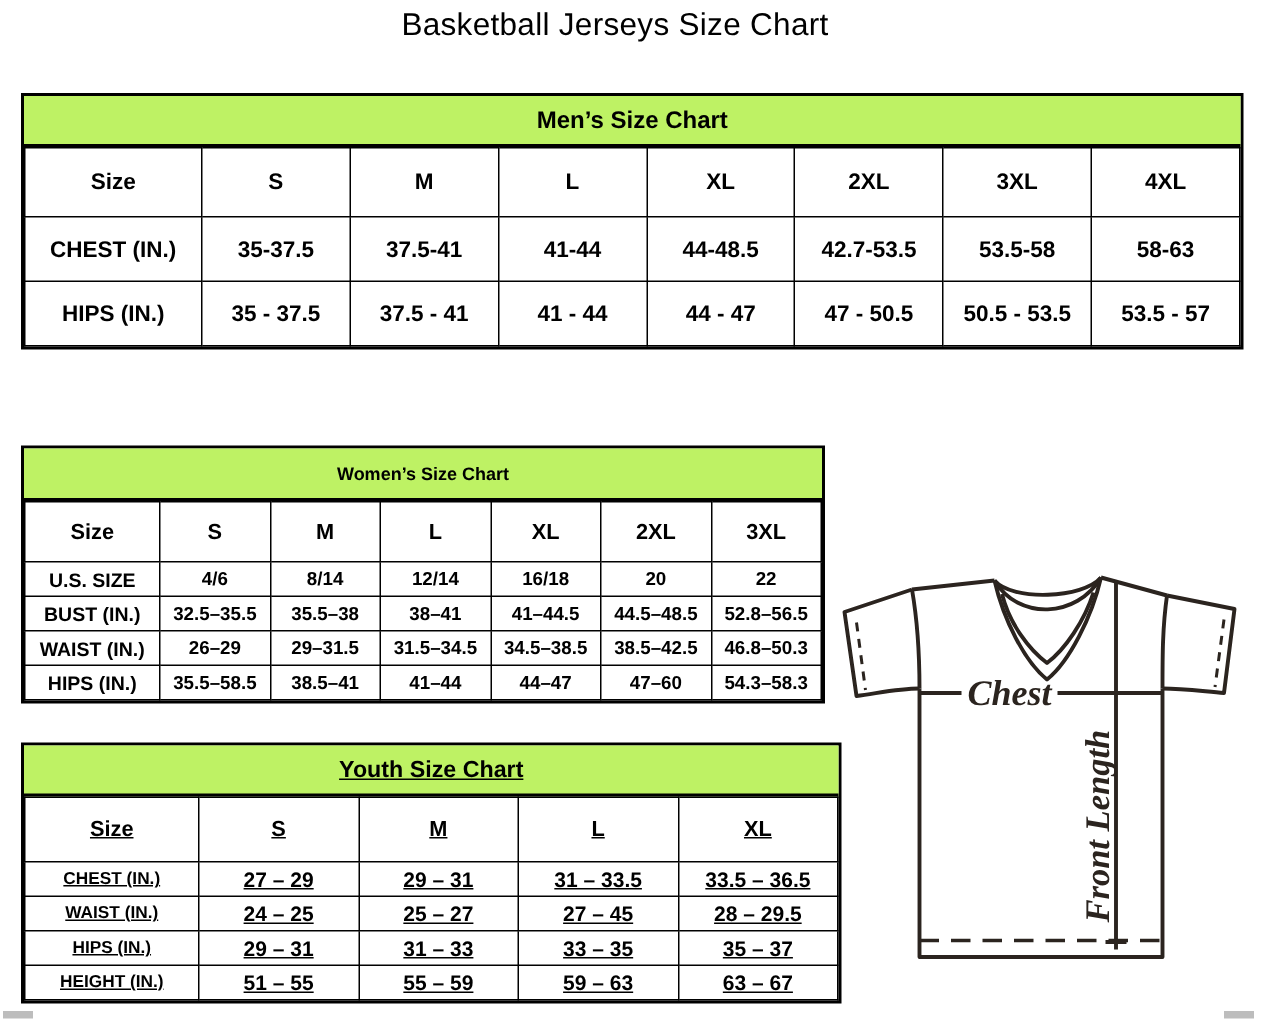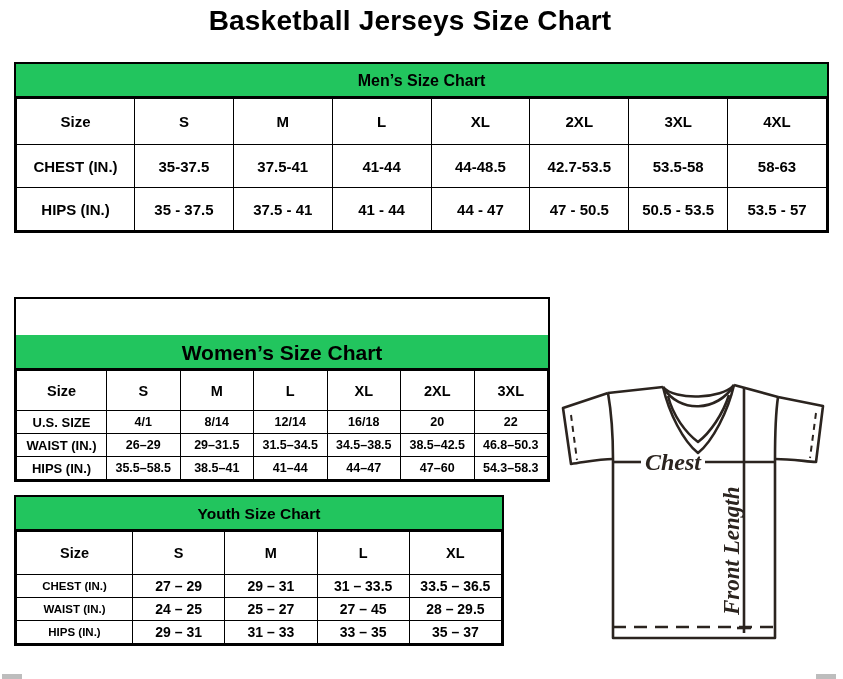--- a/index.html
+++ b/index.html
@@ -5,55 +5,55 @@
   * { margin:0; padding:0; box-sizing:border-box; }
   html,body { background:#fff; }
   body {
     width:843px; height:679px;
     position:relative; overflow:hidden;
     font-family:"Liberation Sans", sans-serif;
     color:#000;
   }
   .page-title {
     position:absolute; top:5px; left:0; width:820px;
-    text-align:center; font-size:28px; font-weight:bold;
+    text-align:center; font-size:21px; font-weight:normal;
     letter-spacing:.2px;
   }
   .size-table {
     position:absolute;
     border:2px solid #000;
     background:#fff;
   }
   .chart-header {
-    background:#22c55e;
+    background:#bef264;
     border-bottom:2px solid #000;
     text-align:center; font-weight:bold;
   }
   .size-table table {
     width:100%; border-collapse:collapse; table-layout:fixed;
   }
   .size-table th, .size-table td {
     border:1px solid #000; text-align:center;
     font-weight:bold; padding:0;
   }
   
   .mens { left:14px; top:62px; width:815px; }
   .mens .chart-header { height:34px; line-height:34px; font-size:16px; }
   .mens .size-row th { height:46px; font-size:15px; }
   .mens .size-row th:first-child { width:118px; }
   .mens .data-row th, .mens .data-row td { height:43px; font-size:15px; }
   
   .womens { left:14px; top:297px; width:536px; }
-  .womens .chart-header { height:35px; line-height:35px; font-size:21px;margin-top:36px; }
+  .womens .chart-header { height:35px; line-height:35px; font-size:12px; }
   .womens .size-row th { height:40px; font-size:14.5px; }
   .womens .size-row th:first-child { width:90px; }
   .womens .data-row th, .womens .data-row td { height:23px; font-size:12.5px; }
   .womens .data-row .row-label { font-size:13px; }
   
-  .youth { left:14px; top:495px; width:490px; }
+  .youth { left:14px; top:495px; width:547px;text-decoration:underline; }
   .youth .chart-header { height:34px; line-height:34px; font-size:15.5px; }
   .youth .size-row th { height:43px; font-size:14.5px; }
   .youth .size-row th:first-child { width:116px; }
   .youth .data-row th, .youth .data-row td { height:23px; font-size:14px; }
   .youth .data-row .row-label { font-size:11.5px; }
 
   .jersey-diagram {
     position:absolute; left:551px; top:371px;
     width:292px; height:285px;
   }
@@ -120,26 +120,35 @@
           <th>Size</th>
           <th>S</th>
           <th>M</th>
           <th>L</th>
           <th>XL</th>
           <th>2XL</th>
           <th>3XL</th>
         </tr>
         <tr class="data-row">
           <th class="row-label">U.S. SIZE</th>
-          <td>4/1</td>
+          <td>4/6</td>
           <td>8/14</td>
           <td>12/14</td>
           <td>16/18</td>
           <td>20</td>
           <td>22</td>
+        </tr>
+        <tr class="data-row">
+          <th class="row-label">BUST (IN.)</th>
+          <td>32.5–35.5</td>
+          <td>35.5–38</td>
+          <td>38–41</td>
+          <td>41–44.5</td>
+          <td>44.5–48.5</td>
+          <td>52.8–56.5</td>
         </tr>
         <tr class="data-row">
           <th class="row-label">WAIST (IN.)</th>
           <td>26–29</td>
           <td>29–31.5</td>
           <td>31.5–34.5</td>
           <td>34.5–38.5</td>
           <td>38.5–42.5</td>
           <td>46.8–50.3</td>
         </tr>
@@ -180,20 +189,27 @@
           <td>27 – 45</td>
           <td>28 – 29.5</td>
         </tr>
         <tr class="data-row">
           <th class="row-label">HIPS (IN.)</th>
           <td>29 – 31</td>
           <td>31 – 33</td>
           <td>33 – 35</td>
           <td>35 – 37</td>
         </tr>
+        <tr class="data-row">
+          <th class="row-label">HEIGHT (IN.)</th>
+          <td>51 – 55</td>
+          <td>55 – 59</td>
+          <td>59 – 63</td>
+          <td>63 – 67</td>
+        </tr>
       </tbody>
     </table>
   </section>
 
 <div class="jersey-diagram">
   <svg width="292" height="285" viewBox="0 0 292 285">
     <g fill="none" stroke="#2b241f" stroke-width="2.6" stroke-linejoin="round">
 
       <path d="M57,22 L112,16"></path>
       <path d="M183,14 L227,26"></path>

